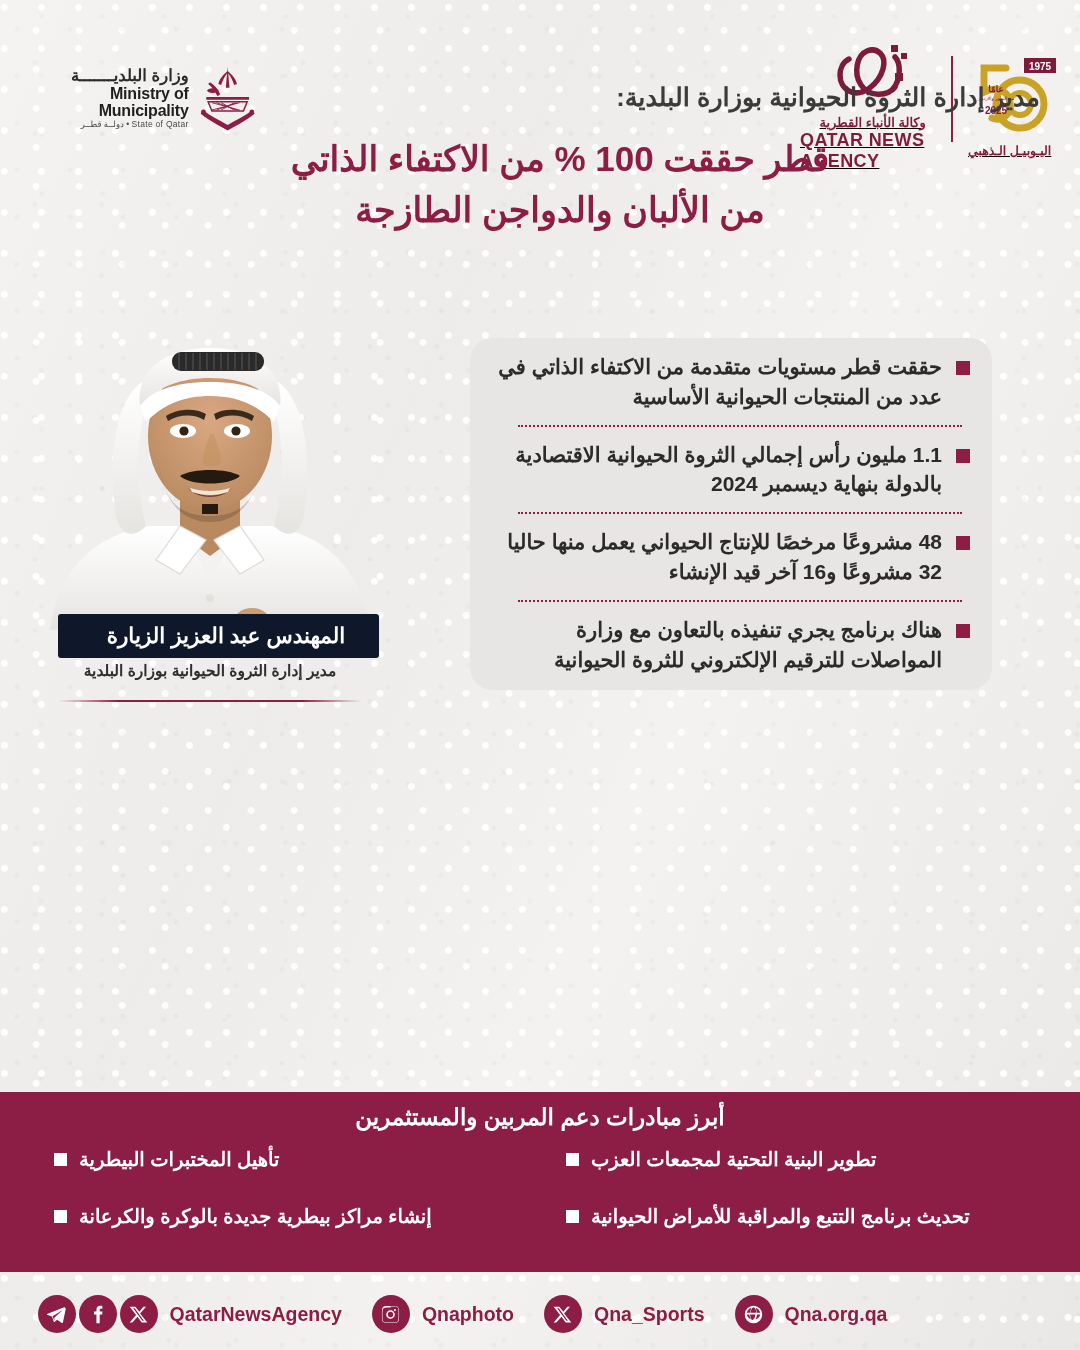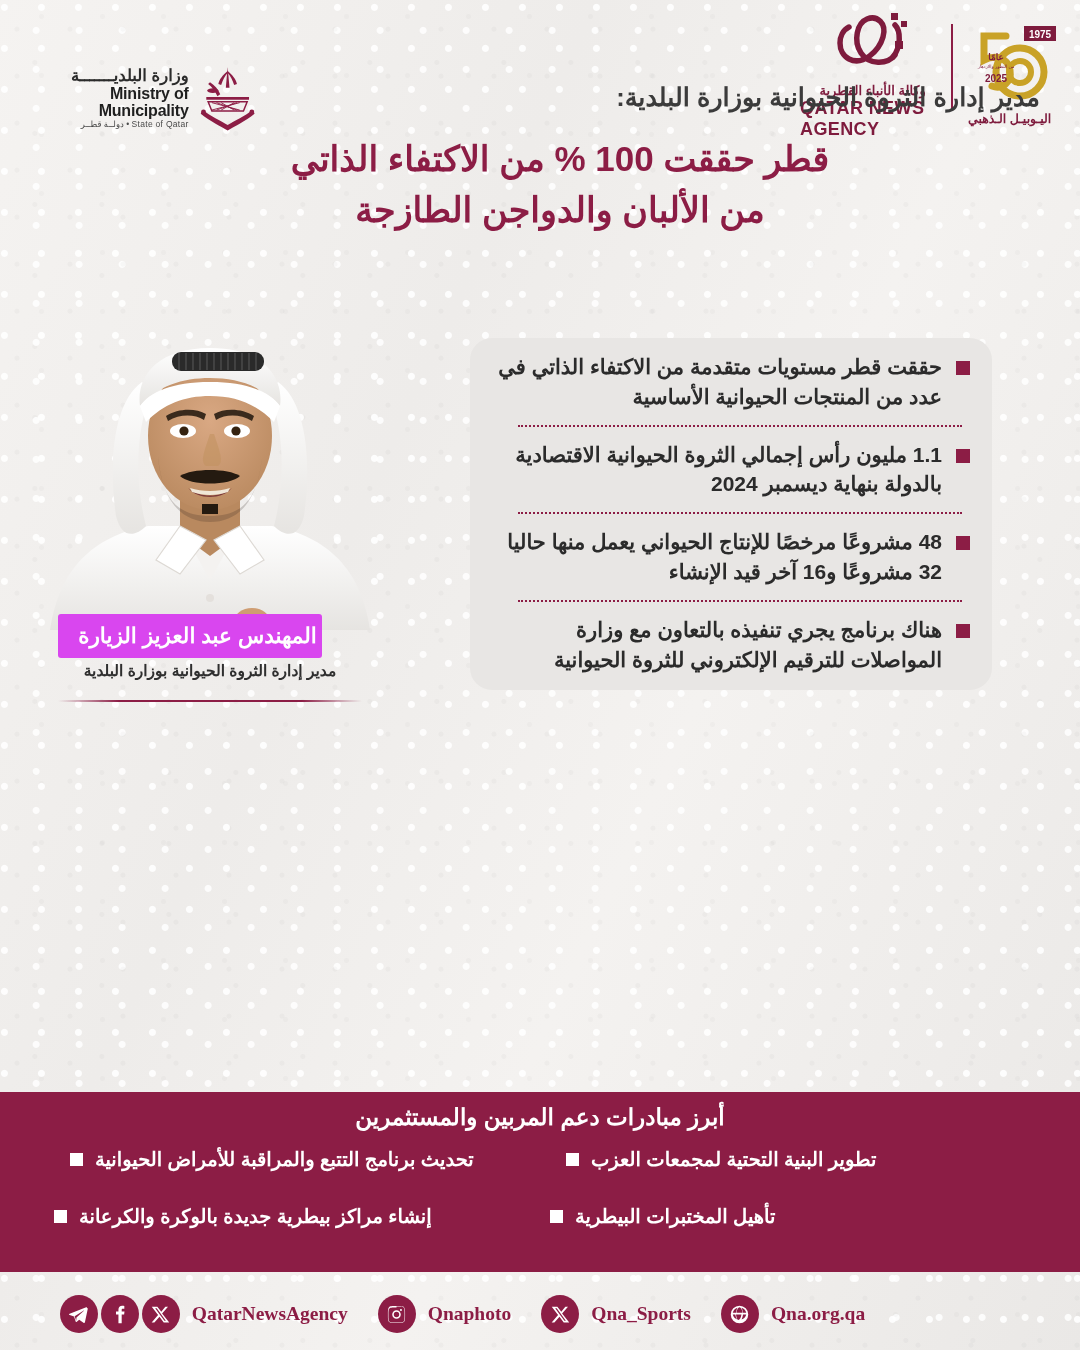--- a/index.html
+++ b/index.html
@@ -29,21 +29,21 @@
   .header{ position:absolute; top:0; left:0; width:1080px; height:250px; }
 
   .mom-logo{ position:absolute; left:28px; top:48px; width:230px; height:100px;
     display:flex; align-items:center; justify-content:flex-start; gap:8px; direction:ltr; }
   .mom-text{ text-align:right; line-height:1.12; }
   .mom-ar{ font-size:16.5px; font-weight:700; color:#2b2b2b; letter-spacing:.5px;}
   .mom-en{ font-size:16px; font-weight:700; color:#1f1f1f; letter-spacing:-.2px; }
   .mom-sub{ font-size:8.5px; color:#4a4a4a; letter-spacing:.3px; }
   .mom-crest{ width:66px; height:74px; }
 
-  .qna-block{ position:absolute; right:20px; top:8px; width:260px; height:130px; display:flex; align-items:center; }
+  .qna-block{ position:absolute; right:20px; top:40px; width:260px; height:130px; display:flex; align-items:center;text-decoration:underline; }
   .qna-left{ width:150px; display:flex; flex-direction:column; align-items:center; justify-content:space-between; }
   .qna-mark{ width:84px; height:74px; }
   .qna-ar{ font-size:13px; font-weight:700; color:#7e1b3d; margin-top:2px; letter-spacing:.2px;}
   .qna-en{ font-size:18px; font-weight:700; color:#7e1b3d; letter-spacing:.4px; direction:ltr;}
   .qna-sep{ width:2px; height:86px; background:#8c1d45; margin:0 6px 12px 6px; }
   .jub{ width:104px; display:flex; flex-direction:column; align-items:center; }
   .jub-mark{ width:96px; height:90px; }
   .jub-ar{ font-size:12.5px; font-weight:700; color:#7e1b3d; letter-spacing:.6px; margin-top:1px; }
 
   .kicker{ position:absolute; right:40px; top:82px; width:760px; text-align:right;
@@ -70,22 +70,22 @@
   .bsq{ width:14px; height:14px; background:#8c1d45; margin-top:9px; flex:0 0 14px; }
   .btext{ flex:1; text-align:right; font-size:21px; font-weight:700; color:#2b2b2b; line-height:1.42; }
   .bsep{ height:0; border-top:2.5px dotted #8c1d45; margin:13px 18px 13px 38px; }
   .b0{ margin-bottom:0; }
 
   
   .portrait{ position:absolute; left:30px; top:330px; width:360px; height:300px; overflow:hidden; }
   .portrait svg{ display:block; }
 
   .name-badge{
-    position:absolute; left:58px; top:614px; width:264px; height:44px;
-    background:#d946ef; color:#fff; display:flex; align-items:center; justify-content:center;
+    position:absolute; left:58px; top:614px; width:321px; height:44px;
+    background:#0f172a; color:#fff; display:flex; align-items:center; justify-content:center;
     font-size:21.5px; font-weight:700; border-radius:3px;padding-left:15px;
   }
   .role-line{
     position:absolute; left:40px; top:662px; width:340px; text-align:center;
     font-size:15.5px; font-weight:700; color:#2f2f2f;
   }
   .name-rule{ position:absolute; left:58px; top:700px; width:304px; height:2px;
     background:linear-gradient(90deg,rgba(140,29,69,0) 0%,#8c1d45 20%,#8c1d45 80%,rgba(140,29,69,0) 100%); }
 
   
@@ -98,21 +98,21 @@
   .inits{ position:absolute; left:0; top:1148px; width:1080px; padding:0 44px;
     display:grid; grid-template-columns:1fr 1fr; row-gap:34px; }
   .init{ display:flex; align-items:center; justify-content:flex-start; gap:12px; color:#fff;
     font-size:19.5px; font-weight:700; }
   .init .isq{ width:13px; height:13px; background:#fff; flex:0 0 13px; }
   .init.right{ justify-content:flex-end; padding-left:26px; }
   .init.left{ justify-content:flex-end; padding-left:10px; }
 
   
   .footer{ position:absolute; left:0; top:1278px; width:930px; height:72px;
-    display:flex; align-items:center; justify-content:center; gap:4px; direction:ltr;font-family:Liberation Serif, serif; }
+    display:flex; align-items:center; justify-content:center; gap:4px; direction:ltr; }
   .fgroup{ display:flex; align-items:center; gap:7px; margin-right:26px; }
   .fgroup:last-child{ margin-right:5px; }
   .ficon{ width:38px; height:38px; border-radius:50%; background:#8c1d45;
     display:flex; align-items:center; justify-content:center; flex:0 0 38px; }
   .ficon svg{ width:21px; height:21px; fill:#fff; }
   .fhandle{ font-size:19.5px; font-weight:600; color:#8c1d45; margin-left:5px; }
   .icons3{ display:flex; align-items:center; gap:3px; }
 </style>
 </head>
 <body>
@@ -310,26 +310,26 @@
     
   </div>
 
   <div class="band"></div>
   <div class="band-title">أبرز مبادرات دعم المربين والمستثمرين</div>
   <div class="inits">
     <div class="init right">
       <span>تطوير البنية التحتية لمجمعات العزب</span>
       <span class="isq"></span>
     </div>
+    <div class="init left">
+      <span>تأهيل المختبرات البيطرية</span>
+      <span class="isq"></span>
+    </div>
     <div class="init right">
       <span>تحديث برنامج التتبع والمراقبة للأمراض الحيوانية</span>
-      <span class="isq"></span>
-    </div>
-    <div class="init left">
-      <span>تأهيل المختبرات البيطرية</span>
       <span class="isq"></span>
     </div>
     <div class="init left">
       <span>إنشاء مراكز بيطرية جديدة بالوكرة والكرعانة</span>
       <span class="isq"></span>
     </div>
   </div>
 
   <div class="footer">
 

